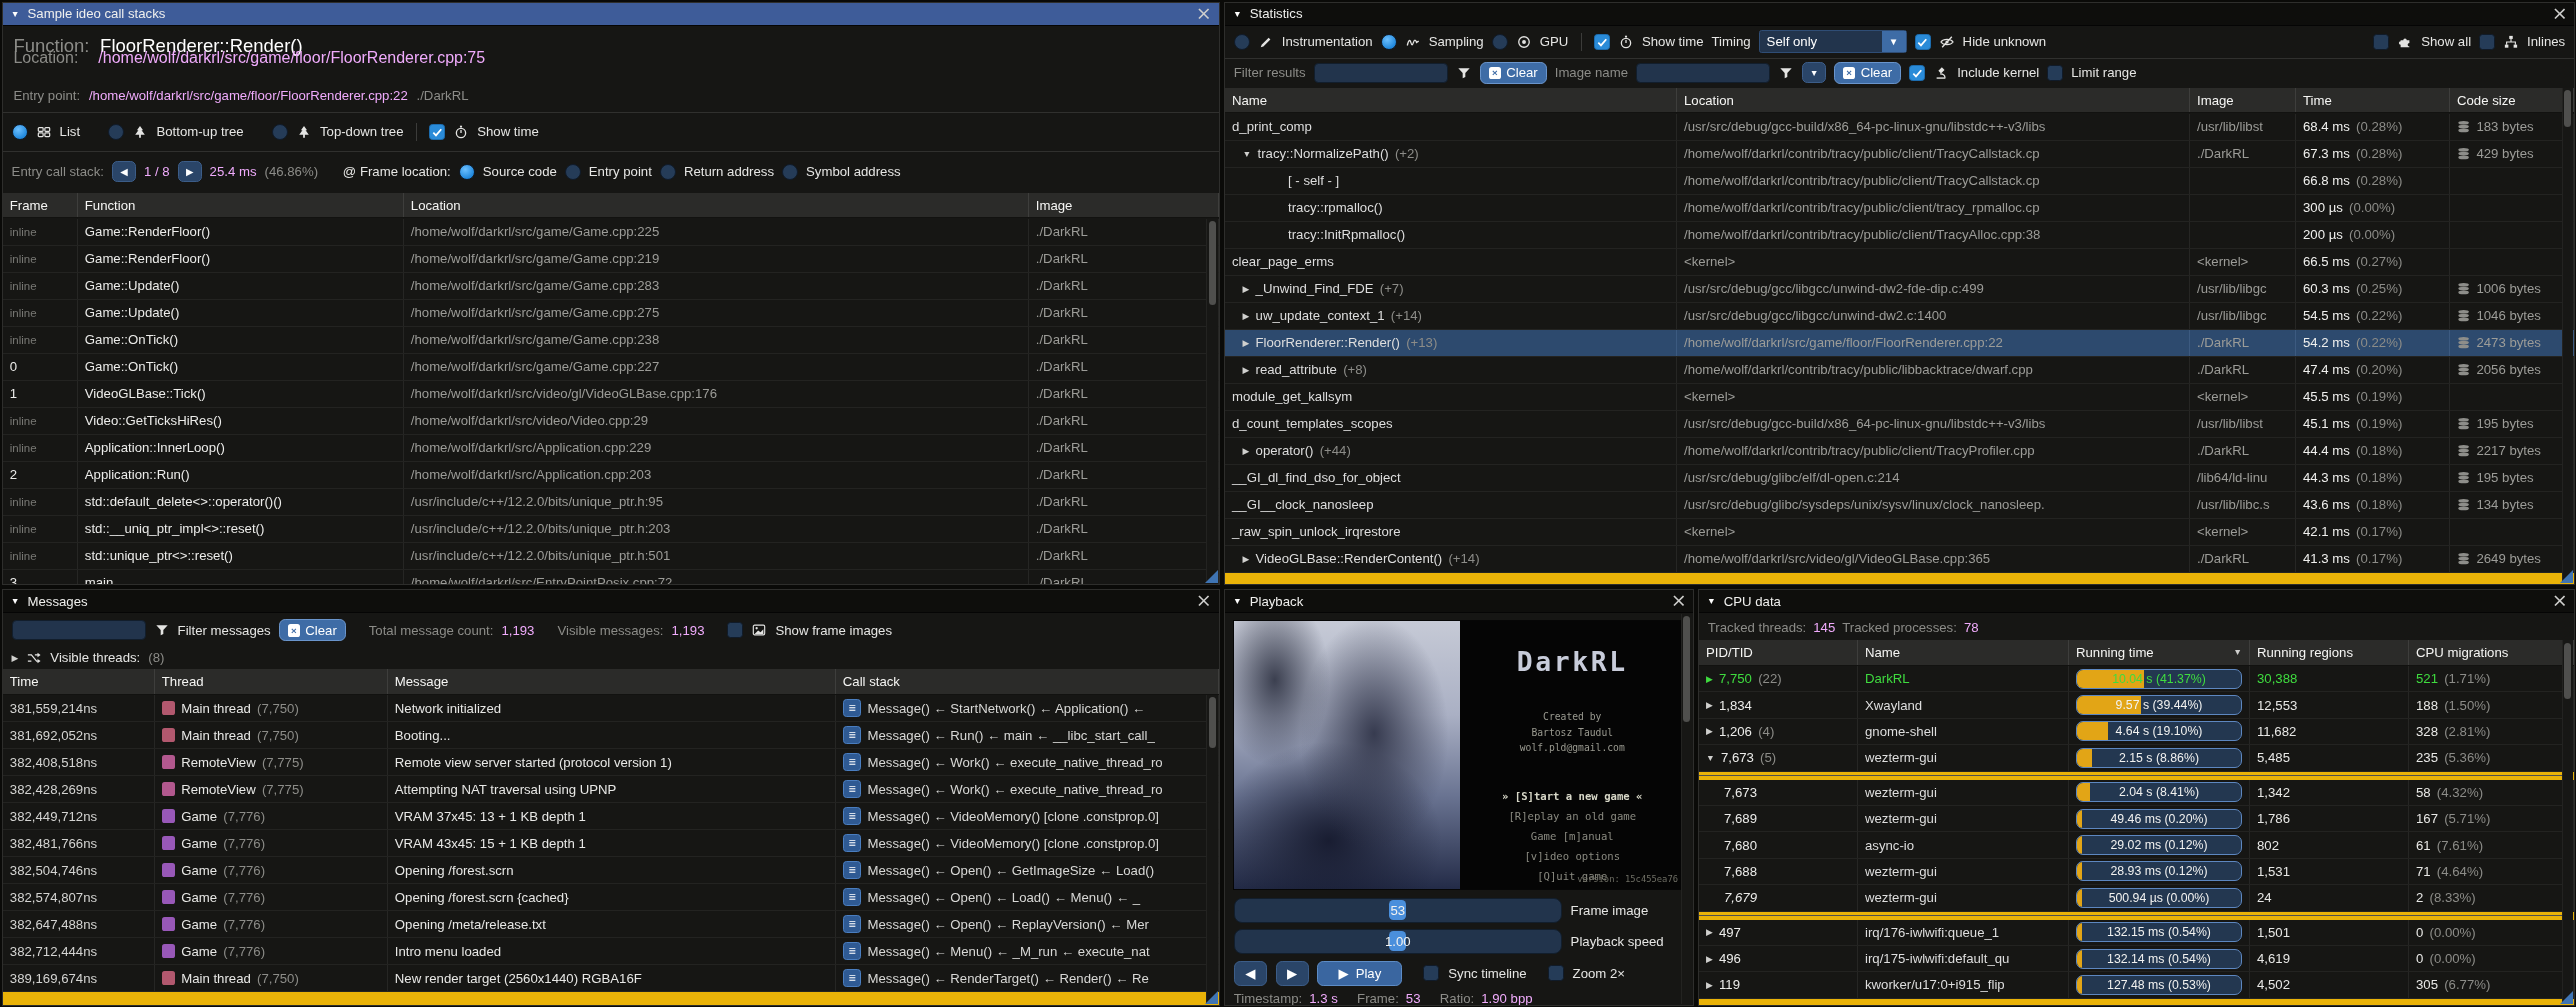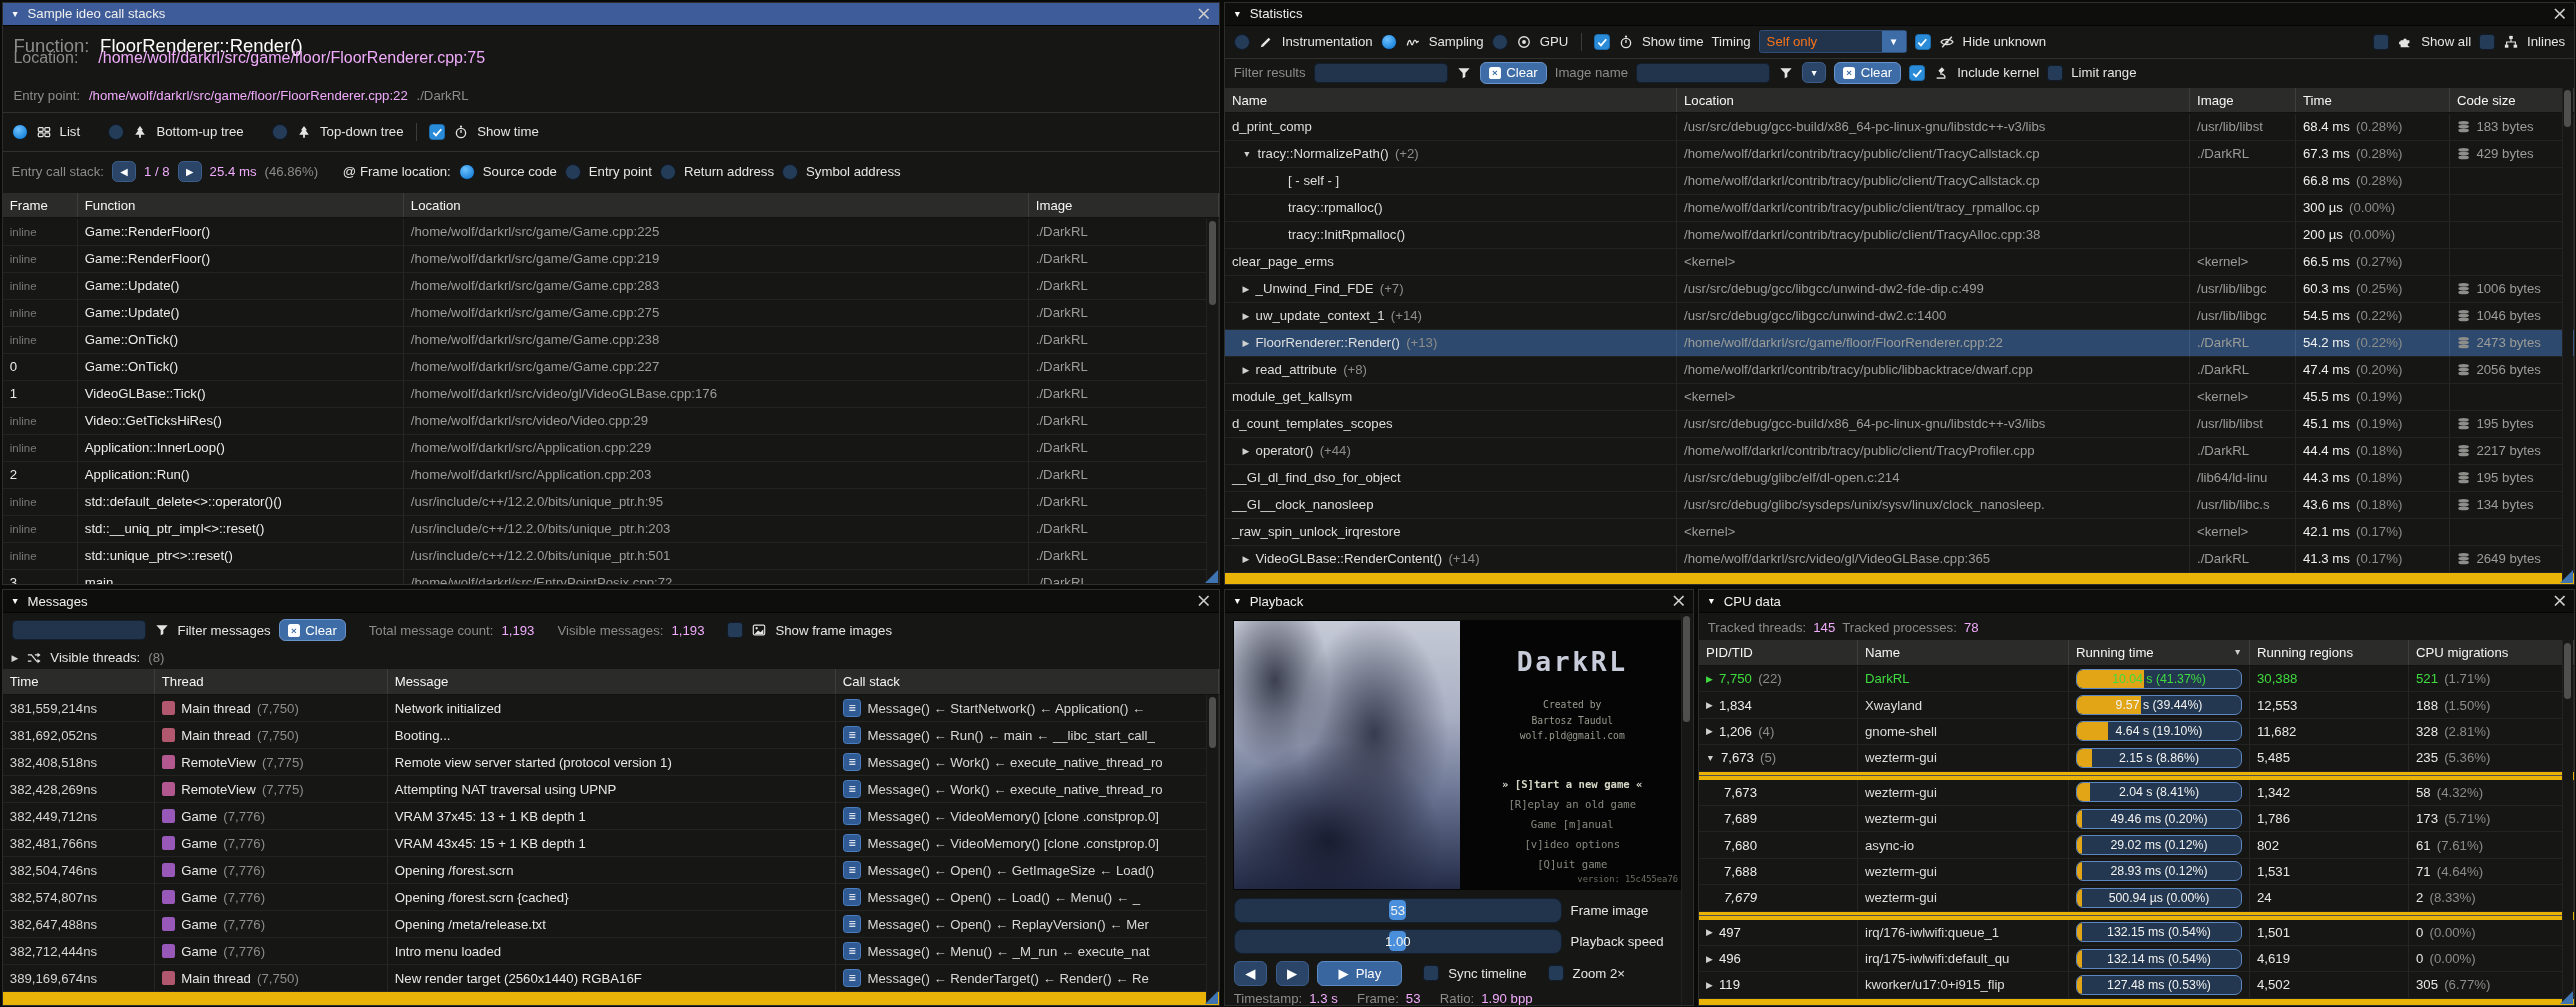--- a/index.html
+++ b/index.html
@@ -31,21 +31,21 @@
 .cb svg{width:10.6px;height:10.6px;display:none}
 .cb.on svg{display:block}
 .ico{width:16px;height:16px;display:inline-flex;align-items:center;justify-content:center;color:#e4e4e2;flex:none}
 .ico svg{width:14px;height:14px}
 .vsep{width:0.9px;height:17.6px;background:#3c3c3a;margin:0 4.4px;flex:none}
 .hsep{position:absolute;left:0;right:0;height:0.9px;background:#30302e}
 .input{width:134px;height:20px;background:#22344c;border-radius:4.4px;border:0.9px solid #121e2c;flex:none}
 .btn-clear{display:flex;align-items:center;gap:5.3px;height:22px;padding:0 8px;background:#3e6ca6;border:0.9px solid #6a95cc;border-radius:6.2px;color:#fff;font-size:13.2px}
 .clr-ico{width:12.3px;height:12.3px;background:#fff;color:#3e6ca6;border-radius:2.6px;font-size:9.7px;font-weight:bold;display:flex;align-items:center;justify-content:center;line-height:1}
 .dropdown{display:flex;align-items:center;height:23px;background:#22344c;border:0.9px solid #2f4d75;border-radius:2.6px;width:148px;flex:none}
-.dd-val{flex:1;padding:0 7px;color:#f97316}
+.dd-val{flex:1;padding:0 7px;color:#ffffff}
 .dd-btn{width:24px;height:100%;background:#3e6ca6;color:#fff;font-size:9.7px;display:flex;align-items:center;justify-content:center}
 .pg-btn{width:24px;height:21px;background:#2a4568;border:0.9px solid #3c5d88;border-radius:5.3px;color:#fff;display:flex;align-items:center;justify-content:center;font-size:9.7px;flex:none}
 .dd-mini{width:24px;height:21px;background:#2a4568;border:0.9px solid #3c5d88;border-radius:5.3px;color:#fff;display:flex;align-items:center;justify-content:center;font-size:8.8px;flex:none}
 
 .thead{position:absolute;left:0;right:0;height:25.5px;background:#2b2b29;border-bottom:0.9px solid #121210;display:grid;font-size:13.2px;color:#f6f6f4}
 .thead .cell{display:flex;align-items:center;padding:0 7px;border-right:0.9px solid #3e3e3c;white-space:nowrap;overflow:hidden}
 .rows{position:absolute;left:0;right:0;bottom:0;overflow:hidden;background:#eab308}
 .row{display:grid;border-bottom:0.9px solid #232321;font-size:13.2px;align-items:center;background:#161614}
 .cell{padding:0 7px;white-space:nowrap;overflow:hidden;display:flex;align-items:center;gap:6.2px;height:100%;border-right:0.9px solid #262624}
 .grid-frames{grid-template-columns:75px 326px 625px 1fr}
@@ -88,21 +88,21 @@
 .meta2{position:absolute;left:10.6px;top:85px;font-size:13.2px;display:flex;gap:8.8px}
 
 .pb-img{position:absolute;left:8px;top:30px;width:453px;height:270px;border:0.9px solid #060606;display:flex;overflow:hidden}
 .pb-left{width:50%;height:100%;background:
  radial-gradient(ellipse 79px 123px at 18% 22%,rgba(38,42,58,.85),transparent 70%),
  radial-gradient(ellipse 106px 167px at 62% 42%,rgba(44,48,68,.9),transparent 70%),
  radial-gradient(ellipse 150px 132px at 42% 82%,rgba(22,26,46,.95),transparent 75%),
  linear-gradient(180deg,#c6cad6 0%,#aab0c4 35%,#6a7492 65%,#232b47 100%)}
 .pb-right{width:50%;height:100%;background:#050505;position:relative;font-family:"DejaVu Sans Mono",monospace;text-align:center}
 .pb-logo{margin-top:25px;font-size:26.4px;letter-spacing:2.6px;color:#c8ccda;font-weight:bold}
-.pb-credits{margin-top:20px;font-size:9.7px;line-height:1.6;color:#9a9a90}
+.pb-credits{margin-top:32px;font-size:9.7px;line-height:1.6;color:#9a9a90}
 .pb-menu{margin-top:30px;font-size:10.6px;line-height:1.9;color:#8a8a80}
 .pb-menu .first{color:#d8d8c8;font-weight:bold}
 .pb-version{position:absolute;right:7px;bottom:5.3px;font-size:8.8px;color:#6e6e64}
 .slider{position:relative;width:328px;height:25px;background:#22344c;border:0.9px solid #121e2c;border-radius:8px;overflow:hidden;display:flex;align-items:center;justify-content:center;flex:none}
 .sthumb{position:absolute;top:1.8px;bottom:1.8px;width:16.7px;border-radius:4.4px;background:#4a8fdc}
 .sval{position:relative;font-size:13.2px;color:#f2f2f0}
 .btn{display:flex;align-items:center;justify-content:center;gap:7px;background:#2a4568;border:0.9px solid #3c5d88;border-radius:6.2px;color:#fff;font-size:13.2px}
 .btn.play{background:#3a66a0;border-color:#5d8cc6}
 </style>
 </head>
@@ -1270,21 +1270,21 @@
         </div>
         <div class="cell nm">wezterm-gui</div>
         <div class="cell">
           <div class="bar">
             <div class="fill" style="width: 2%;"></div>
             <span class="btxt">49.46 ms (0.20%)</span>
           </div>
         </div>
         <div class="cell regions">1,786</div>
         <div class="cell">
-            <span class="mig">173</span>
+            <span class="mig">167</span>
             <span class="dim">(5.71%)</span>
           </div>
       </div>
 
       <div class="row cpurow grid-cpu">
         <div class="cell" style="padding-left: 25px;">
 
           <span class="pid">7,680</span>
 
         </div>

